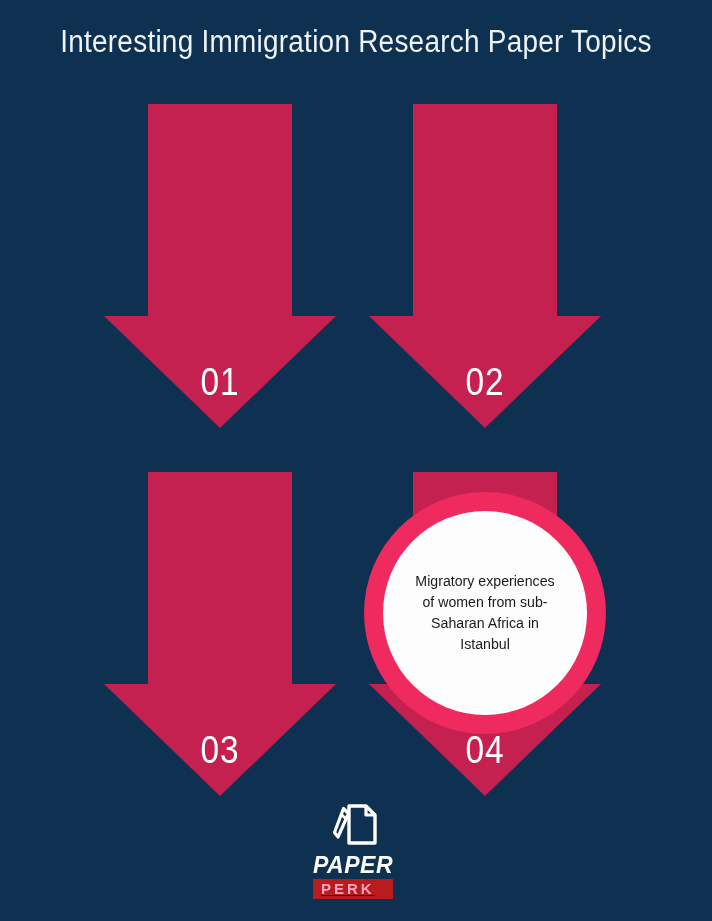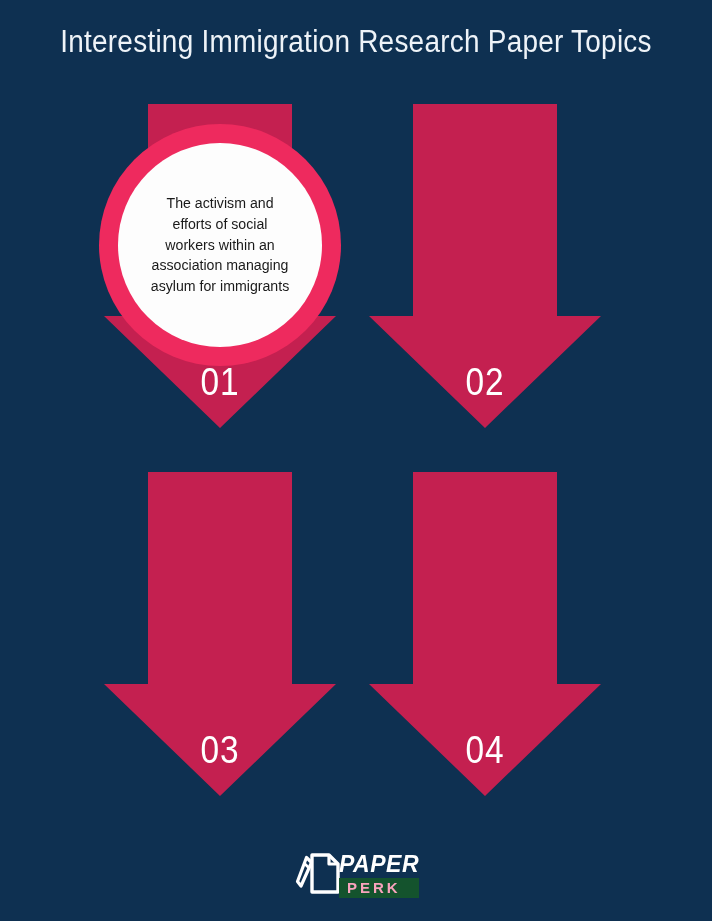--- a/index.html
+++ b/index.html
@@ -123,20 +123,21 @@
   
   .logo {
     position: absolute;
     left: 0;
     bottom: 22px;
     width: 712px;
     display: flex;
     align-items: center;
     justify-content: center;
     gap: 0px;
+    flex-direction: column;
   }
   .logo-mark { width: 52px; height: 52px; }
   .logo-mark svg { display: block; width: 52px; height: 52px; }
 
   .logo-words {
     display: flex;
     flex-direction: column;
     align-items: flex-start;
     margin-left: -6px;
     padding-top: 4px;
@@ -144,24 +145,25 @@
   .logo-paper {
     color: #ffffff;
     font-family: "Liberation Sans", sans-serif;
     font-weight: bold;
     font-style: italic;
     font-size: 23px;
     letter-spacing: 0.5px;
     line-height: 1;
   }
   .logo-perk-wrap {
-    background: #14532d;
+    background: #b91c1c;
     padding: 2px 6px 3px 8px;
     margin-top: 2px;
     align-self: stretch;
+    text-decoration: underline;
   }
   .logo-perk {
     color: #f9a3bd;
     font-family: "Liberation Sans", sans-serif;
     font-weight: bold;
     font-size: 15px;
     letter-spacing: 3px;
     line-height: 1;
   }
 </style>
@@ -172,52 +174,52 @@
 
   <div class="title">Interesting Immigration Research Paper Topics</div>
 
   <div class="item col-left row-top">
     <div class="arrow">
       <svg viewBox="0 0 246 324" xmlns="http://www.w3.org/2000/svg">
         <path d="M51 0 H195 V212 H239 L123 324 L7 212 H51 Z" fill="#c42050"></path>
       </svg>
     </div>
     <div class="arrow-number">01</div>
+  </div>
+
+  <div class="item col-right row-top">
+    <div class="arrow">
+      <svg viewBox="0 0 246 324" xmlns="http://www.w3.org/2000/svg">
+        <path d="M51 0 H195 V212 H239 L123 324 L7 212 H51 Z" fill="#c42050"></path>
+      </svg>
+    </div>
+    <div class="arrow-number">02</div>
+  </div>
+
+  <div class="item col-left row-bottom">
+    <div class="arrow">
+      <svg viewBox="0 0 246 324" xmlns="http://www.w3.org/2000/svg">
+        <path d="M51 0 H195 V212 H239 L123 324 L7 212 H51 Z" fill="#c42050"></path>
+      </svg>
+    </div>
+    <div class="arrow-number">03</div>
+  </div>
+
+  <div class="item col-right row-bottom">
+    <div class="arrow">
+      <svg viewBox="0 0 246 324" xmlns="http://www.w3.org/2000/svg">
+        <path d="M51 0 H195 V212 H239 L123 324 L7 212 H51 Z" fill="#c42050"></path>
+      </svg>
+    </div>
+    <div class="arrow-number">04</div>
     <div class="ring">
       <div class="disc">
-        <div class="disc-text">The activism and efforts of social workers within an association managing asylum for immigrants</div>
+        <div class="disc-text">Migratory experiences of women from sub-Saharan Africa in Istanbul</div>
       </div>
     </div>
-  </div>
-
-  <div class="item col-right row-top">
-    <div class="arrow">
-      <svg viewBox="0 0 246 324" xmlns="http://www.w3.org/2000/svg">
-        <path d="M51 0 H195 V212 H239 L123 324 L7 212 H51 Z" fill="#c42050"></path>
-      </svg>
-    </div>
-    <div class="arrow-number">02</div>
-  </div>
-
-  <div class="item col-left row-bottom">
-    <div class="arrow">
-      <svg viewBox="0 0 246 324" xmlns="http://www.w3.org/2000/svg">
-        <path d="M51 0 H195 V212 H239 L123 324 L7 212 H51 Z" fill="#c42050"></path>
-      </svg>
-    </div>
-    <div class="arrow-number">03</div>
-  </div>
-
-  <div class="item col-right row-bottom">
-    <div class="arrow">
-      <svg viewBox="0 0 246 324" xmlns="http://www.w3.org/2000/svg">
-        <path d="M51 0 H195 V212 H239 L123 324 L7 212 H51 Z" fill="#c42050"></path>
-      </svg>
-    </div>
-    <div class="arrow-number">04</div>
   </div>
 
   <div class="logo">
     <div class="logo-mark">
       <svg viewBox="0 0 52 52" xmlns="http://www.w3.org/2000/svg">
 
         <path d="M19 8 H36 L45 17 V45 H19 Z" fill="none" stroke="#ffffff" stroke-width="3.4" stroke-linejoin="round"></path>
         <path d="M36 8 V17 H45" fill="none" stroke="#ffffff" stroke-width="3.2" stroke-linejoin="round"></path>
 
         <path d="M13.5 10.5 L18.5 15.5 L8 39 L4.5 34.5 Z" fill="none" stroke="#ffffff" stroke-width="3.2" stroke-linejoin="round"></path>

